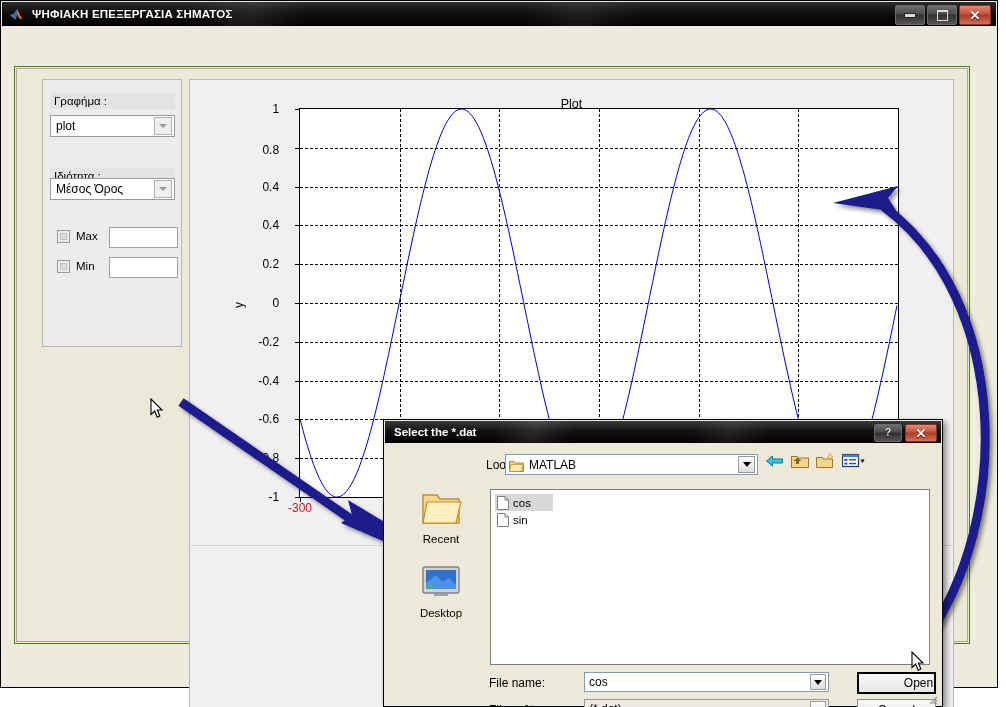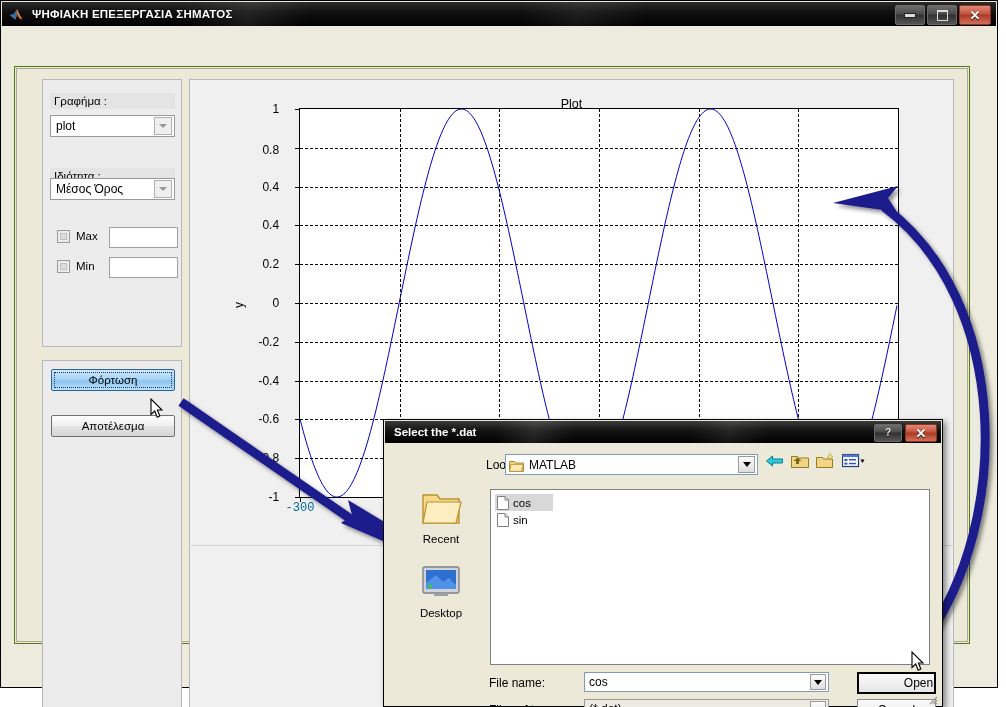--- a/index.html
+++ b/index.html
@@ -77,21 +77,21 @@
   #plot-panel{position:absolute;left:174px;top:12px;width:765px;height:629px;
     background:#f0f0f0;border:1px solid #b8b8b8;box-sizing:border-box;}
   #plot-title{position:absolute;left:0;right:0;top:17px;text-align:center;font-size:12.5px;color:#000;}
   #axes{position:absolute;left:109px;top:28px;width:600px;height:390px;
     background:#fff;border:1px solid #000;box-sizing:border-box;}
   .gl-h{position:absolute;left:0;right:0;height:0;border-top:1px dashed #000;}
   .gl-v{position:absolute;top:0;bottom:0;width:0;border-left:1px dashed #000;}
   .ytick{position:absolute;right:103.5%;font-size:12px;color:#000;white-space:nowrap;
     transform:translateY(-50%);text-align:right;}
   .ytickmark{position:absolute;left:-5px;width:5px;height:0;border-top:1px solid #000;}
-  .xtick{position:absolute;top:101%;font-size:12px;color:#0369a1;transform:translateX(-50%);white-space:nowrap;font-family:Liberation Mono, monospace;}
+  .xtick{position:absolute;top:101%;font-size:12px;color:#b91c1c;transform:translateX(-50%);white-space:nowrap;}
   .xtickmark{position:absolute;bottom:-5px;height:5px;width:0;border-left:1px solid #000;}
   #ylabel{position:absolute;left:42px;top:228px;font-size:12px;color:#000;
     transform:rotate(-90deg);transform-origin:left top;}
   #plot-divider{position:absolute;left:1px;top:465px;width:763px;height:0;border-top:1px solid #d4d4d4;}
 
   
   #arrows{position:absolute;left:0;top:0;width:1006px;height:707px;pointer-events:none;}
 
   
   #dialog{position:absolute;left:383px;top:419px;width:560px;height:288px;
@@ -199,29 +199,20 @@
 
       <div class="chkrow" style="left:14px;top:180px;">
         <span class="chkbox">
             <i></i>
           </span>
         <span class="chklabel">Min</span>
       </div>
       <div class="txtbox" style="left:66px;top:177px;width:69px;"></div>
     </div>
 
-    <div id="left-panel2">
-      <div class="btn3d focused" style="left:8px;top:8px;width:124px;height:22px;">
-        <span class="dashring"></span>
-        <span>Φόρτωση</span>
-      </div>
-      <div class="btn3d" style="left:8px;top:54px;width:124px;height:22px;">
-        <span>Αποτέλεσμα</span>
-      </div>
-    </div>
 
     <div id="plot-panel">
       <div id="plot-title">Plot</div>
       <div id="ylabel">y</div>
       <div id="axes">
 
         <svg id="curve-svg" width="598" height="388" viewBox="0 0 598 388" style="position:absolute;left:0;top:0;">
           <path id="curve-path" fill="none" stroke="#0000cd" stroke-width="1" d="M0.0,310.0 L1.5,315.8 L3.0,321.4 L4.5,326.9 L6.0,332.1 L7.5,337.2 L9.0,342.0 L10.5,346.6 L12.0,351.1 L13.5,355.3 L15.0,359.2 L16.5,362.9 L18.0,366.4 L19.5,369.7 L21.0,372.7 L22.5,375.4 L24.0,377.9 L25.5,380.1 L27.0,382.0 L28.5,383.7 L30.0,385.1 L31.5,386.2 L33.0,387.1 L34.5,387.7 L36.0,388.0 L37.5,388.0 L39.0,387.7 L40.5,387.2 L42.0,386.4 L43.5,385.3 L45.0,383.9 L46.5,382.3 L48.0,380.4 L49.5,378.3 L51.0,375.8 L52.5,373.1 L54.0,370.2 L55.5,367.0 L57.0,363.6 L58.5,359.9 L60.0,355.9 L61.5,351.8 L63.0,347.4 L64.5,342.8 L66.0,338.0 L67.5,333.0 L69.0,327.8 L70.5,322.3 L72.0,316.8 L73.5,311.0 L75.0,305.0 L76.5,299.0 L78.0,292.7 L79.5,286.3 L81.0,279.8 L82.5,273.2 L84.0,266.4 L85.5,259.6 L87.0,252.6 L88.5,245.6 L90.0,238.5 L91.5,231.3 L93.0,224.1 L94.5,216.8 L96.0,209.5 L97.5,202.2 L99.0,194.8 L100.5,187.5 L102.0,180.2 L103.5,172.9 L105.0,165.6 L106.5,158.3 L108.0,151.2 L109.5,144.0 L111.0,137.0 L112.5,130.0 L114.0,123.1 L115.5,116.3 L117.0,109.7 L118.5,103.1 L120.0,96.7 L121.5,90.4 L123.0,84.3 L124.5,78.3 L126.0,72.5 L127.5,66.9 L129.0,61.4 L130.5,56.2 L132.0,51.1 L133.5,46.3 L135.0,41.6 L136.5,37.2 L138.0,33.0 L139.5,29.0 L141.0,25.3 L142.5,21.8 L144.0,18.5 L145.5,15.5 L147.0,12.8 L148.5,10.3 L150.0,8.0 L151.5,6.1 L153.0,4.4 L154.5,3.0 L156.0,1.8 L157.5,1.0 L159.0,0.4 L160.5,0.1 L162.0,0.0 L163.5,0.3 L165.0,0.8 L166.5,1.6 L168.0,2.6 L169.5,4.0 L171.0,5.6 L172.5,7.5 L174.0,9.6 L175.5,12.0 L177.0,14.7 L178.5,17.6 L180.0,20.8 L181.5,24.2 L183.0,27.9 L184.5,31.8 L186.0,36.0 L187.5,40.3 L189.0,44.9 L190.5,49.7 L192.0,54.7 L193.5,59.9 L195.0,65.3 L196.5,70.9 L198.0,76.7 L199.5,82.6 L201.0,88.7 L202.5,94.9 L204.0,101.3 L205.5,107.8 L207.0,114.5 L208.5,121.2 L210.0,128.1 L211.5,135.0 L213.0,142.0 L214.5,149.1 L216.0,156.3 L217.5,163.5 L219.0,170.8 L220.5,178.1 L222.0,185.4 L223.5,192.8 L225.0,200.1 L226.5,207.4 L228.0,214.7 L229.5,222.0 L231.0,229.3 L232.5,236.5 L234.0,243.6 L235.5,250.6 L237.0,257.6 L238.5,264.5 L240.0,271.3 L241.5,278.0 L243.0,284.5 L244.5,290.9 L246.0,297.2 L247.5,303.4 L249.0,309.3 L250.5,315.2 L252.0,320.8 L253.5,326.3 L255.0,331.5 L256.5,336.6 L258.0,341.5 L259.5,346.1 L261.0,350.6 L262.5,354.8 L264.0,358.8 L265.5,362.5 L267.0,366.1 L268.5,369.3 L270.0,372.3 L271.5,375.1 L273.0,377.6 L274.5,379.8 L276.0,381.8 L277.5,383.5 L279.0,384.9 L280.5,386.1 L282.0,387.0 L283.5,387.6 L285.0,387.9 L286.5,388.0 L288.0,387.8 L289.5,387.3 L291.0,386.5 L292.5,385.4 L294.0,384.1 L295.5,382.5 L297.0,380.6 L298.5,378.5 L300.0,376.1 L301.5,373.4 L303.0,370.5 L304.5,367.4 L306.0,363.9 L307.5,360.3 L309.0,356.4 L310.5,352.3 L312.0,347.9 L313.5,343.3 L315.0,338.5 L316.5,333.5 L318.0,328.3 L319.5,323.0 L321.0,317.4 L322.5,311.6 L324.0,305.7 L325.5,299.6 L327.0,293.4 L328.5,287.0 L330.0,280.5 L331.5,273.9 L333.0,267.2 L334.5,260.3 L336.0,253.4 L337.5,246.3 L339.0,239.2 L340.5,232.1 L342.0,224.9 L343.5,217.6 L345.0,210.3 L346.5,203.0 L348.0,195.6 L349.5,188.3 L351.0,181.0 L352.5,173.7 L354.0,166.4 L355.5,159.1 L357.0,151.9 L358.5,144.8 L360.0,137.8 L361.5,130.8 L363.0,123.9 L364.5,117.1 L366.0,110.4 L367.5,103.9 L369.0,97.4 L370.5,91.1 L372.0,85.0 L373.5,79.0 L375.0,73.2 L376.5,67.5 L378.0,62.0 L379.5,56.8 L381.0,51.7 L382.5,46.8 L384.0,42.1 L385.5,37.7 L387.0,33.4 L388.5,29.4 L390.0,25.7 L391.5,22.1 L393.0,18.9 L394.5,15.8 L396.0,13.0 L397.5,10.5 L399.0,8.3 L400.5,6.3 L402.0,4.6 L403.5,3.1 L405.0,1.9 L406.5,1.0 L408.0,0.4 L409.5,0.1 L411.0,0.0 L412.5,0.2 L414.0,0.7 L415.5,1.5 L417.0,2.5 L418.5,3.8 L420.0,5.4 L421.5,7.2 L423.0,9.4 L424.5,11.8 L426.0,14.4 L427.5,17.3 L429.0,20.5 L430.5,23.9 L432.0,27.5 L433.5,31.4 L435.0,35.5 L436.5,39.8 L438.0,44.4 L439.5,49.2 L441.0,54.2 L442.5,59.4 L444.0,64.7 L445.5,70.3 L447.0,76.0 L448.5,82.0 L450.0,88.0 L451.5,94.2 L453.0,100.6 L454.5,107.1 L456.0,113.7 L457.5,120.5 L459.0,127.3 L460.5,134.2 L462.0,141.3 L463.5,148.4 L465.0,155.5 L466.5,162.7 L468.0,170.0 L469.5,177.3 L471.0,184.6 L472.5,192.0 L474.0,199.3 L475.5,206.6 L477.0,213.9 L478.5,221.2 L480.0,228.5 L481.5,235.7 L483.0,242.8 L484.5,249.9 L486.0,256.8 L487.5,263.7 L489.0,270.5 L490.5,277.2 L492.0,283.8 L493.5,290.2 L495.0,296.5 L496.5,302.7 L498.0,308.7 L499.5,314.5 L501.0,320.2 L502.5,325.7 L504.0,331.0 L505.5,336.1 L507.0,340.9 L508.5,345.6 L510.0,350.1 L511.5,354.3 L513.0,358.4 L514.5,362.1 L516.0,365.7 L517.5,369.0 L519.0,372.0 L520.5,374.8 L522.0,377.3 L523.5,379.6 L525.0,381.6 L526.5,383.3 L528.0,384.8 L529.5,386.0 L531.0,386.9 L532.5,387.5 L534.0,387.9 L535.5,388.0 L537.0,387.8 L538.5,387.3 L540.0,386.6 L541.5,385.6 L543.0,384.3 L544.5,382.7 L546.0,380.9 L547.5,378.8 L549.0,376.4 L550.5,373.8 L552.0,370.9 L553.5,367.7 L555.0,364.3 L556.5,360.7 L558.0,356.8 L559.5,352.7 L561.0,348.4 L562.5,343.8 L564.0,339.1 L565.5,334.1 L567.0,328.9 L568.5,323.6 L570.0,318.0 L571.5,312.3 L573.0,306.4 L574.5,300.3 L576.0,294.1 L577.5,287.8 L579.0,281.3 L580.5,274.6 L582.0,267.9 L583.5,261.1 L585.0,254.2 L586.5,247.1 L588.0,240.0 L589.5,232.9 L591.0,225.7 L592.5,218.4 L594.0,211.1 L595.5,203.8 L597.0,196.5"></path>
         </svg>
       <div class="ytickmark" style="top: 388px;"></div>

